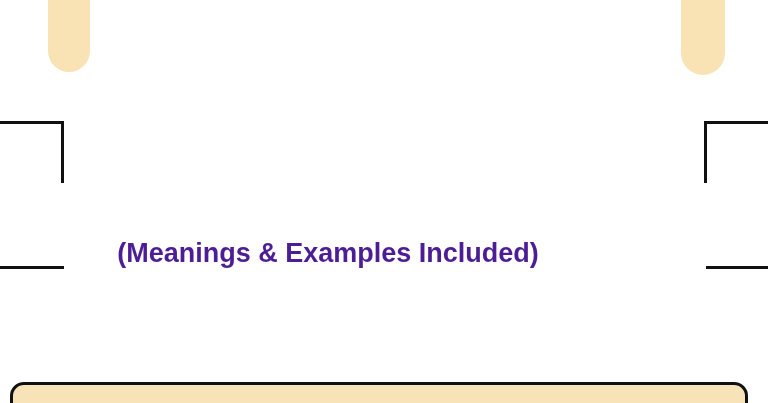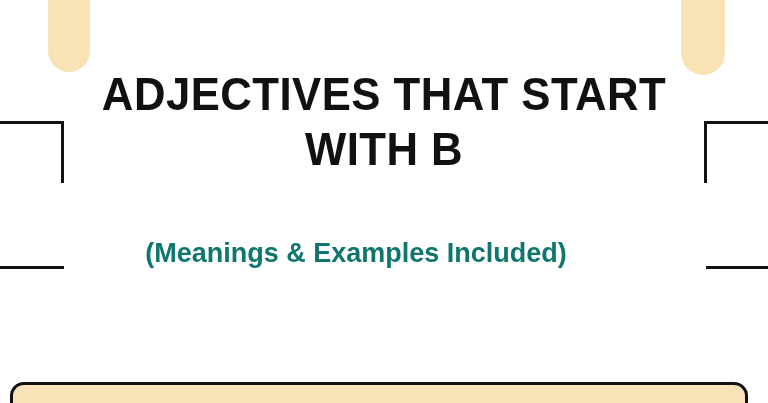--- a/index.html
+++ b/index.html
@@ -71,24 +71,23 @@
 
   .subtitle {
     position: absolute;
     left: 0;
     top: 236px;
     width: 656px;
     text-align: center;
     font-size: 27px;
     line-height: 34px;
     font-weight: 700;
-    color: #0f766e;
+    color: #4c1d95;
     letter-spacing: 0px;
     white-space: nowrap;
-    margin-left: 28px;
   }
 
   
   .bottom-panel {
     position: absolute;
     left: 10px;
     top: 382px;
     width: 738px;
     height: 40px;
     background: #f8e3b8;
@@ -106,22 +105,18 @@
   <div class="deco-bar right"></div>
 
   <div class="rule rule-h bracket-left-top"></div>
   <div class="rule rule-v bracket-left-side"></div>
   <div class="rule rule-h bracket-left-bottom"></div>
 
   <div class="rule rule-h bracket-right-top"></div>
   <div class="rule rule-v bracket-right-side"></div>
   <div class="rule rule-h bracket-right-bottom"></div>
 
-  <div class="headline">
-    <span class="line">ADJECTIVES THAT START</span>
-    <span class="line">WITH B</span>
-  </div>
 
   <div class="subtitle">(Meanings &amp; Examples Included)</div>
 
   <div class="bottom-panel"></div>
 
 </div>
 
 </body></html>

